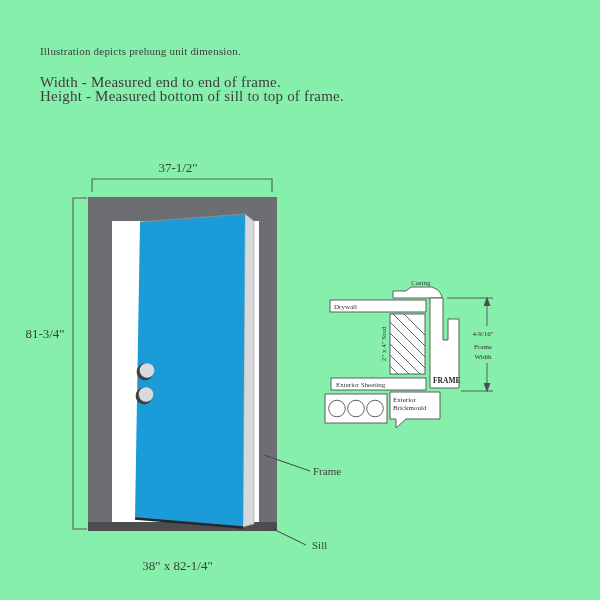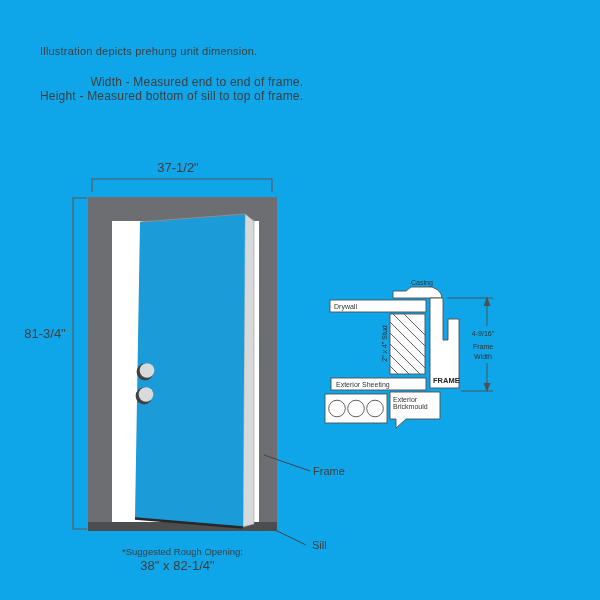--- a/index.html
+++ b/index.html
@@ -1,22 +1,22 @@
 <!DOCTYPE html>
 <html><head>
 <meta charset="utf-8">
 <style>
   html,body{margin:0;padding:0;background:#fff;}
-  #page{position:relative;width:600px;height:600px;background:#0ea5e9;overflow:hidden;
-        font-family:Liberation Sans, sans-serif;color:#3e3e3e;}
+  #page{position:relative;width:600px;height:600px;background:#86efac;overflow:hidden;
+        font-family:Liberation Serif, serif;color:#3e3e3e;}
   .abs{position:absolute;}
   svg.layer{position:absolute;left:0;top:0;width:600px;height:600px;}
   .txt{position:absolute;white-space:nowrap;color:#3e3e3e;}
   .title{font-size:11px;letter-spacing:.2px;}
-  .spec{font-size:12px;line-height:13.6px;letter-spacing:.2px;text-align:right;}
+  .spec{font-size:15px;line-height:13.6px;letter-spacing:.2px;}
   .dim-big{font-size:13px;}
   .lbl{font-size:11px;}
   .small-note{font-size:9.5px;}
   .xs-txt{font-size:7px;color:#333;}
   .xs-bold{font-size:7.5px;font-weight:bold;color:#222;}
   .ctr{text-align:center;}
   .rot{transform:rotate(-90deg);transform-origin:center center;}
 </style>
 </head>
 <body>
@@ -107,21 +107,20 @@
   </div>
 
   <div class="txt dim-big ctr" style="left:122px;top:160px;width:112px;">37-1/2"</div>
 
   <div class="txt dim-big ctr" style="left:20px;top:326px;width:50px;">81-3/4"</div>
 
   <div class="txt lbl" style="left:313px;top:465px;">Frame</div>
 
   <div class="txt lbl" style="left:312px;top:539px;">Sill</div>
 
-  <div class="txt small-note ctr" style="left:100px;top:546px;width:165px;">*Suggested Rough Opening:</div>
 
   <div class="txt dim-big ctr" style="left:100px;top:558px;width:155px;">38" x 82-1/4"</div>
 
   <div class="txt xs-txt" style="left:411px;top:279px;">Casing</div>
 
   <div class="txt xs-txt" style="left:334px;top:302.5px;">Drywall</div>
 
   <div class="txt xs-txt ctr rot" style="left:356px;top:340px;width:56px;">2" x 4" Stud</div>
 
   <div class="txt xs-txt" style="left:336px;top:380.5px;">Exterior Sheeting</div>

